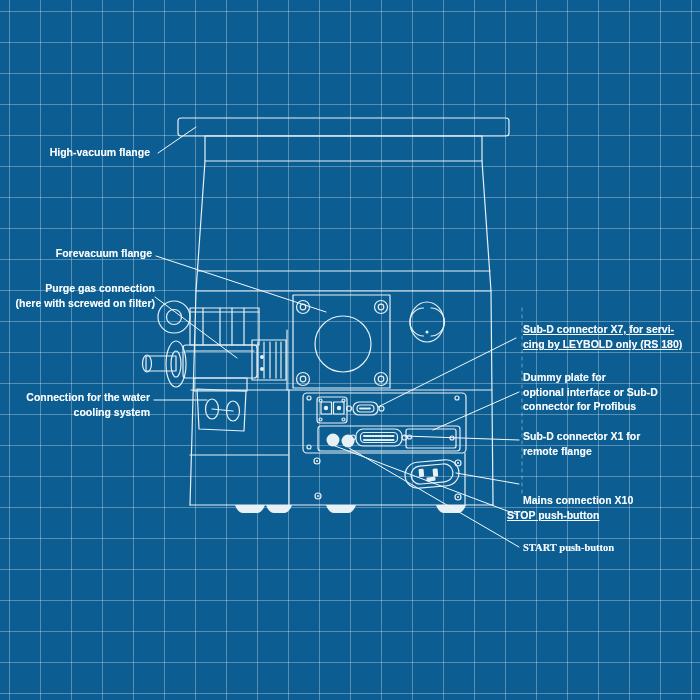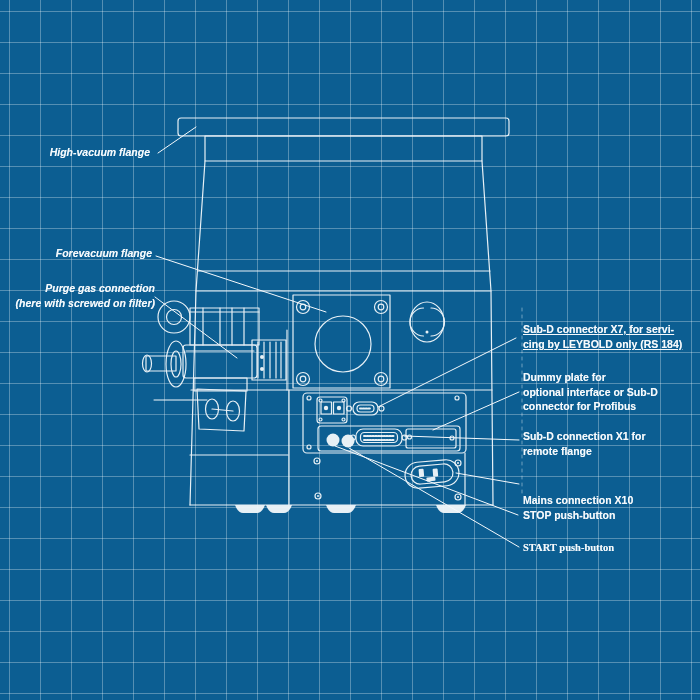--- a/index.html
+++ b/index.html
@@ -14,21 +14,21 @@
     font-family:"Liberation Sans", sans-serif;
   }
   .blueprint-svg{position:absolute;left:0;top:0;width:700px;height:700px;}
   .label{
     position:absolute;
     font-weight:bold;font-size:10.5px;line-height:15px;
     color:#f5f9fc;white-space:nowrap;
     text-shadow:0 0 0.5px rgba(255,255,255,0.55);
   }
   .label span{display:block;}
-  .al-right{text-align:right;font-style:italic;}
+  .al-right{text-align:right;}
 </style>
 </head>
 <body>
 
 <div class="stage">
 
   <svg class="blueprint-svg" viewBox="0 0 700 700">
     <g stroke="#f3f8fb" stroke-width="1.2" fill="none" stroke-linecap="round" stroke-linejoin="round" opacity="0.95">
 
       <g>
@@ -197,42 +197,46 @@
 
   <div class="label al-right" style="right:548px;top:246px;padding-left:12px;">
     <span>Forevacuum flange</span>
   </div>
 
   <div class="label al-right" style="right:545px;top:281px;text-align:right;">
     <span>Purge gas connection</span>
     <span>(here with screwed on filter)</span>
   </div>
 
+  <div class="label al-right" style="right:550px;top:390px;">
+    <span>Connection for the water</span>
+    <span>cooling system</span>
+  </div>
 
   <div class="label" style="left:523px;top:322px;text-decoration:underline;">
     <span>Sub-D connector X7, for servi-</span>
-    <span>cing by LEYBOLD only (RS 184)</span>
+    <span>cing by LEYBOLD only (RS 180)</span>
   </div>
 
   <div class="label" style="left:523px;top:370px;line-height:14.5px;">
     <span>Dummy plate for</span>
     <span>optional interface or Sub-D</span>
     <span>connector for Profibus</span>
   </div>
 
   <div class="label" style="left:523px;top:429px;">
-    <span>Sub-D connection X1 for</span>
+    <span>Sub-D connector X1 for</span>
     <span>remote flange</span>
   </div>
 
   <div class="label" style="left:523px;top:475px;margin-top:18px;">
     <span>Mains connection X10</span>
   </div>
 
-  <div class="label" style="left:523px;top:508px;">
+  <div class="label" style="left:507px;top:508px;text-decoration:underline;">
     <span>STOP push-button</span>
   </div>
 
   <div class="label" style="left:523px;top:540px;font-family:Liberation Serif, serif;">
     <span>START push-button</span>
   </div>
 
 </div>
 
 </body></html>

